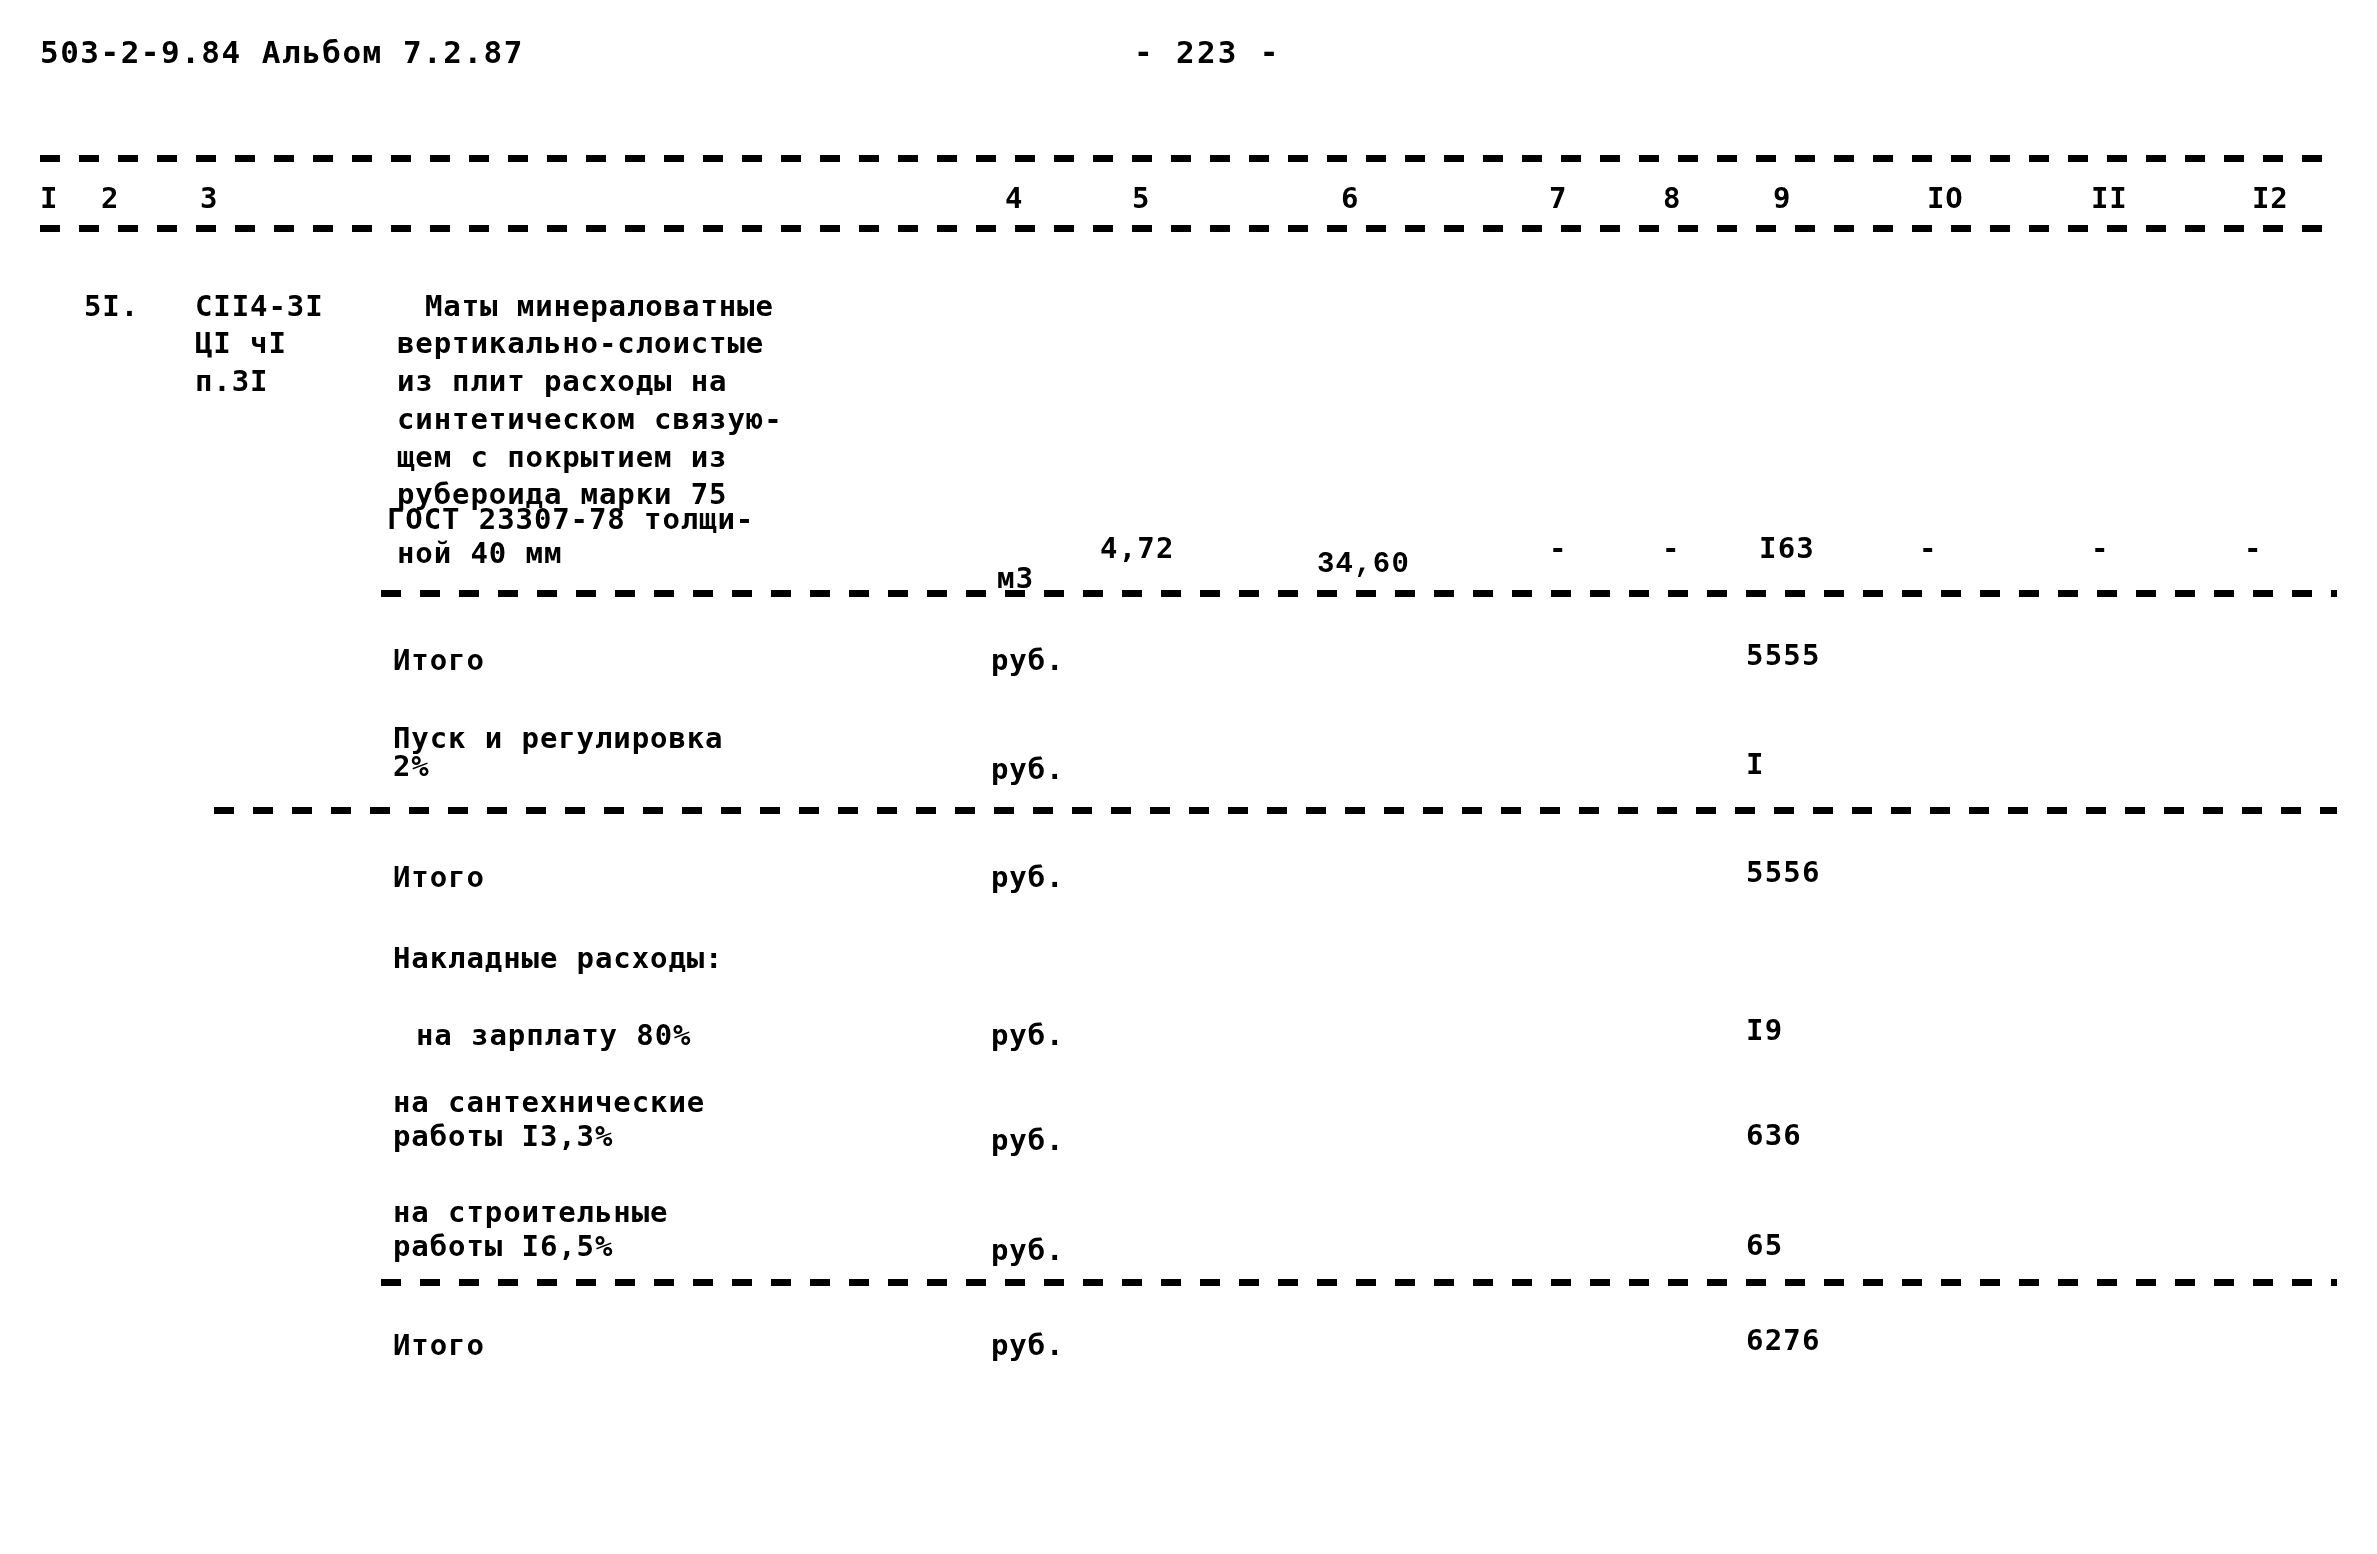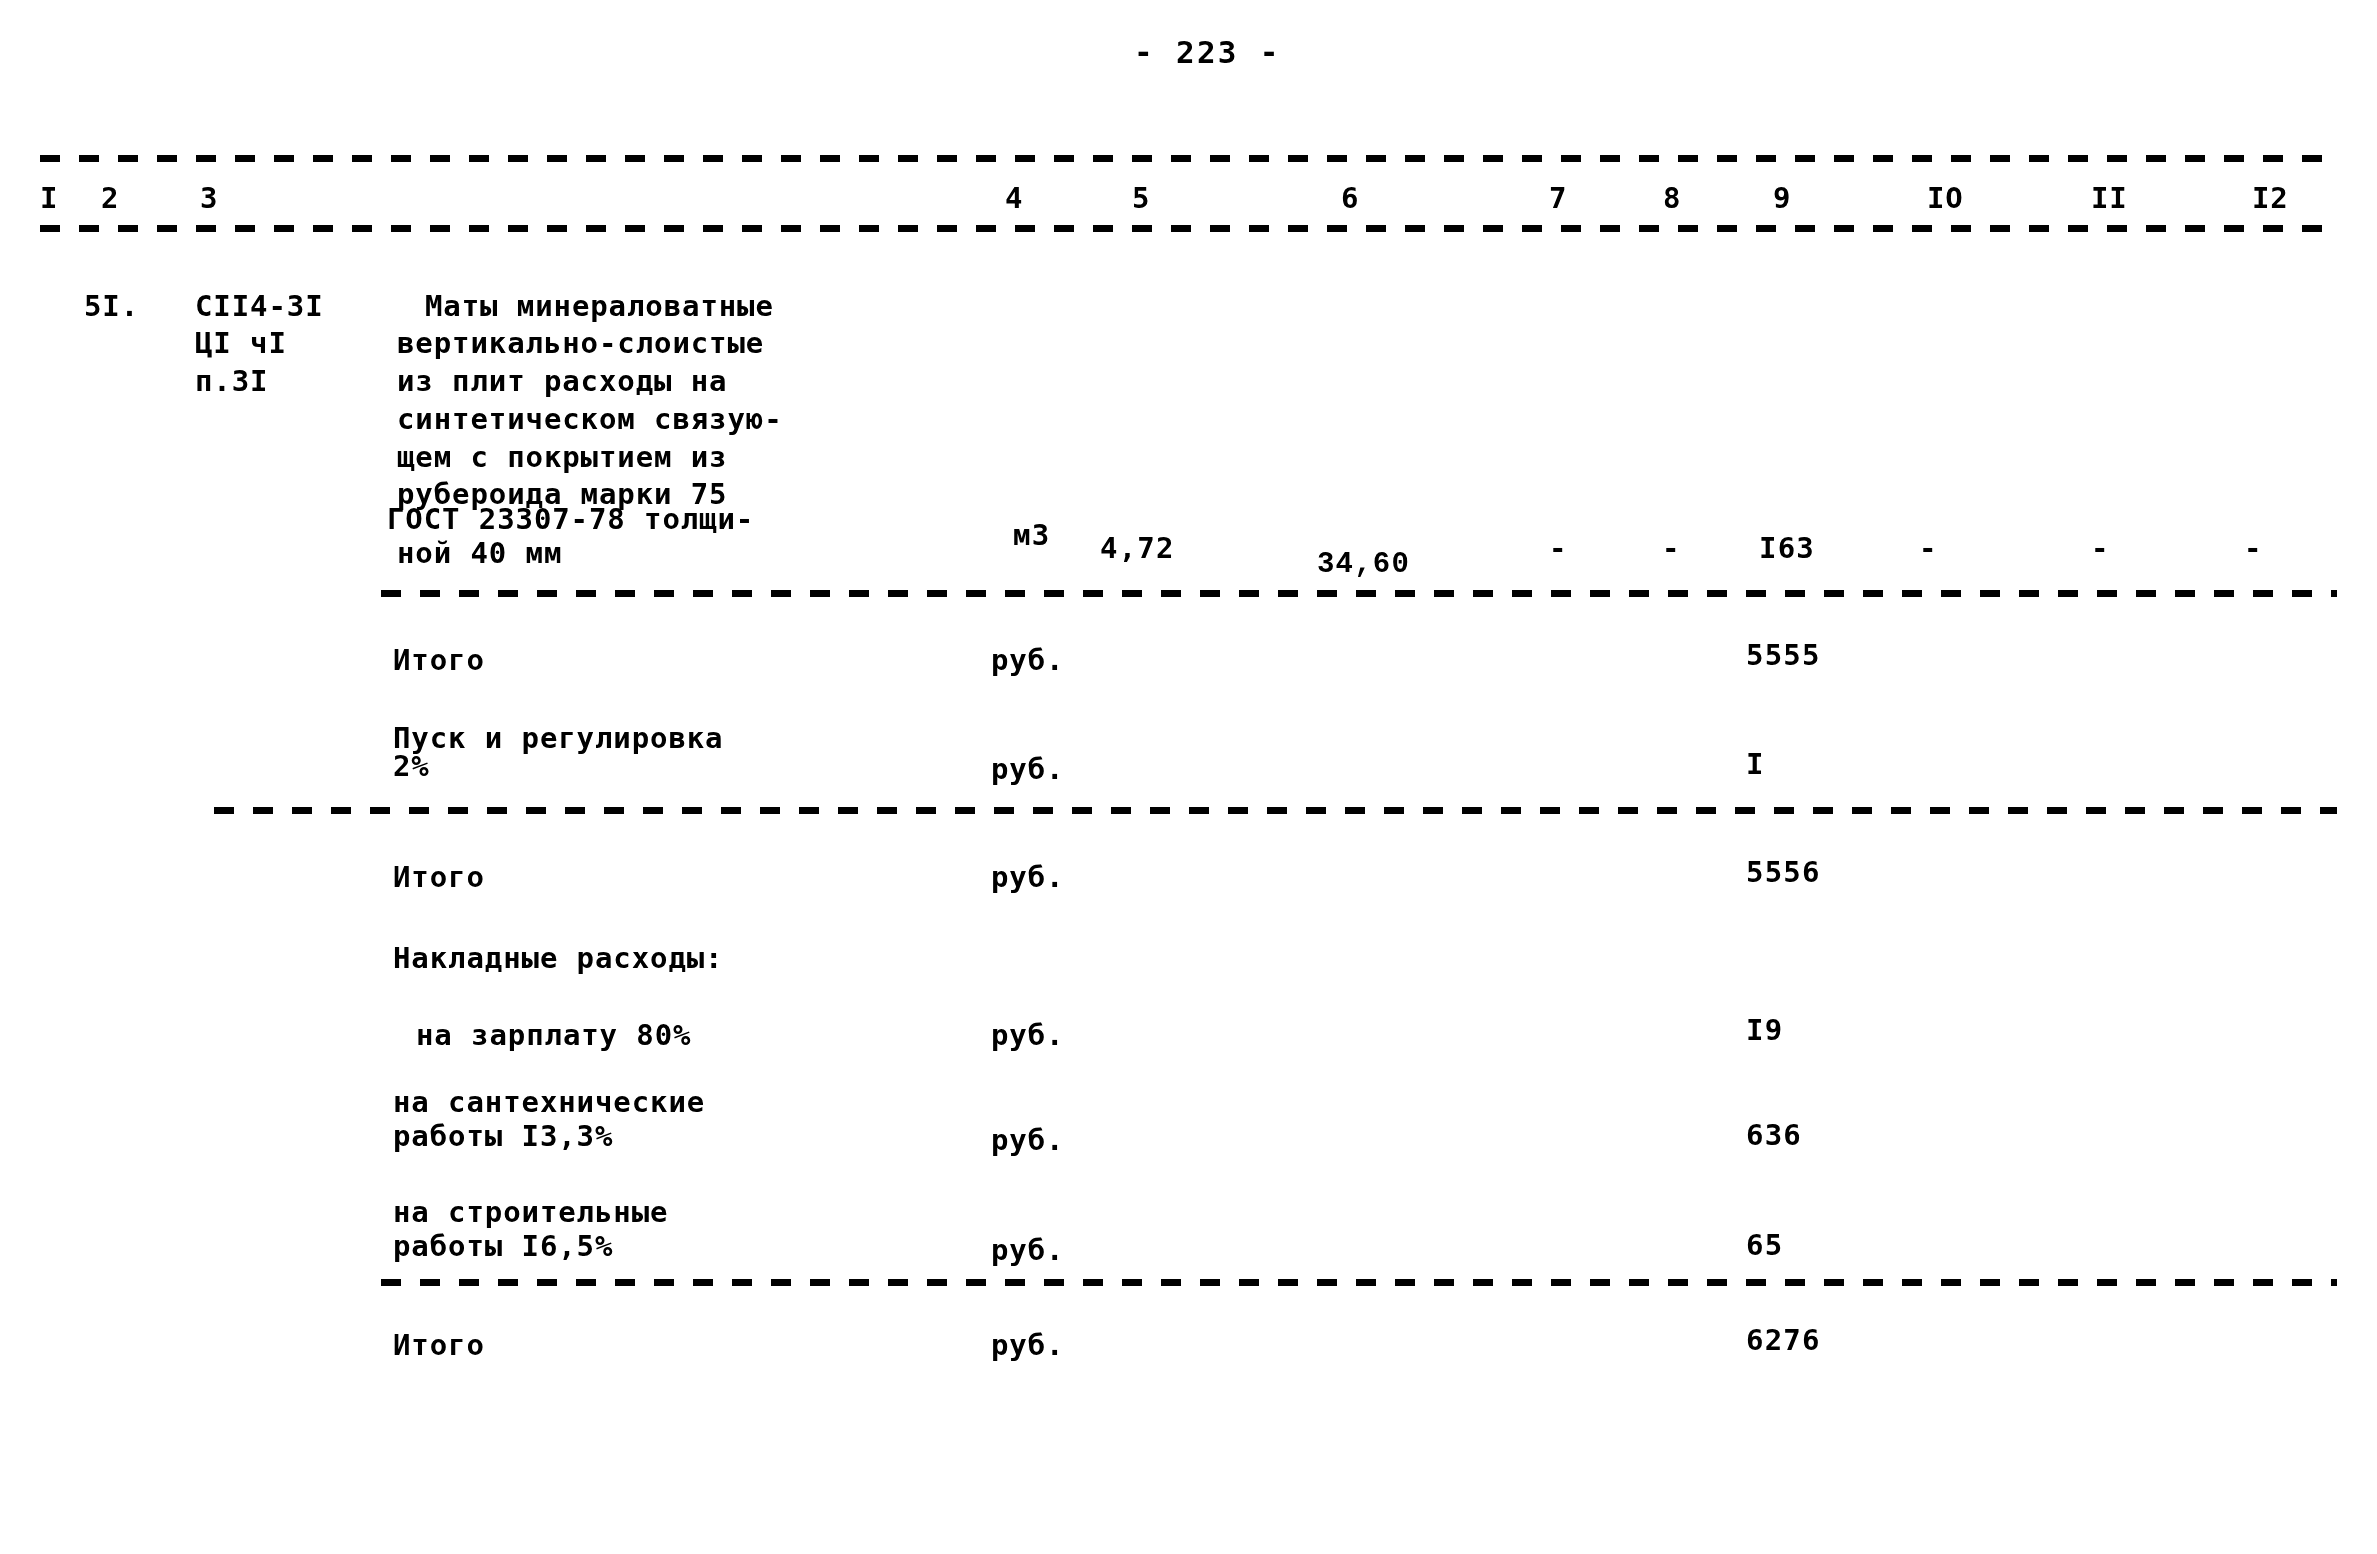--- a/index.html
+++ b/index.html
@@ -79,20 +79,21 @@
   
   .page {
     filter: contrast(1.05);
   }
 </style>
 </head>
 <body>
 
 <div class="page">
 
+  <div class="t doc-code">503-2-9.84 Альбом 7.2.87</div>
 
   <div class="t page-num">- 223 -</div>
 
   <div class="dash" style="left:40px; top:155px; width:2297px;"></div>
 
   <div class="t colhdr" style="left:40px;">I</div>
   <div class="t colhdr" style="left:101px;">2</div>
   <div class="t colhdr" style="left:200px;">3</div>
   <div class="t colhdr" style="left:1005px;">4</div>
   <div class="t colhdr" style="left:1132px;">5</div>
@@ -114,21 +115,21 @@
 
   <div class="t body-cell" style="left:397px; top:287px;margin-left:28px;">Маты минераловатные</div>
   <div class="t body-cell" style="left:397px; top:324px;text-align:right;">вертикально-слоистые</div>
   <div class="t body-cell" style="left:397px; top:362px;">из плит расходы на</div>
   <div class="t body-cell" style="left:397px; top:400px;">синтетическом связую-</div>
   <div class="t body-cell" style="left:397px; top:438px;">щем с покрытием из</div>
   <div class="t body-cell" style="left:397px; top:475px;">рубероида марки 75</div>
   <div class="t body-cell" style="left:387px; top:500px;">ГОСТ 23307-78 толщи-</div>
   <div class="t body-cell" style="left:397px; top:534px;">ной 40 мм</div>
 
-  <div class="t num-cell" style="left:997px; top:521px;margin-left:16px;">м3</div>
+  <div class="t num-cell" style="left:997px; top:564px;">м3</div>
   <div class="t num-cell" style="left:1100px; top:534px;">4,72</div>
   <div class="t num-cell" style="left:1317px; top:550px;font-family:Liberation Mono, monospace;">34,60</div>
   <div class="t num-cell" style="left:1549px; top:534px;">-</div>
   <div class="t num-cell" style="left:1662px; top:534px;">-</div>
   <div class="t num-cell" style="left:1759px; top:534px;">I63</div>
   <div class="t num-cell" style="left:1919px; top:534px;">-</div>
   <div class="t num-cell" style="left:2091px; top:534px;">-</div>
   <div class="t num-cell" style="left:2244px; top:534px;">-</div>
 
   <div class="dash" style="left:381px; top:590px; width:1956px;"></div>

